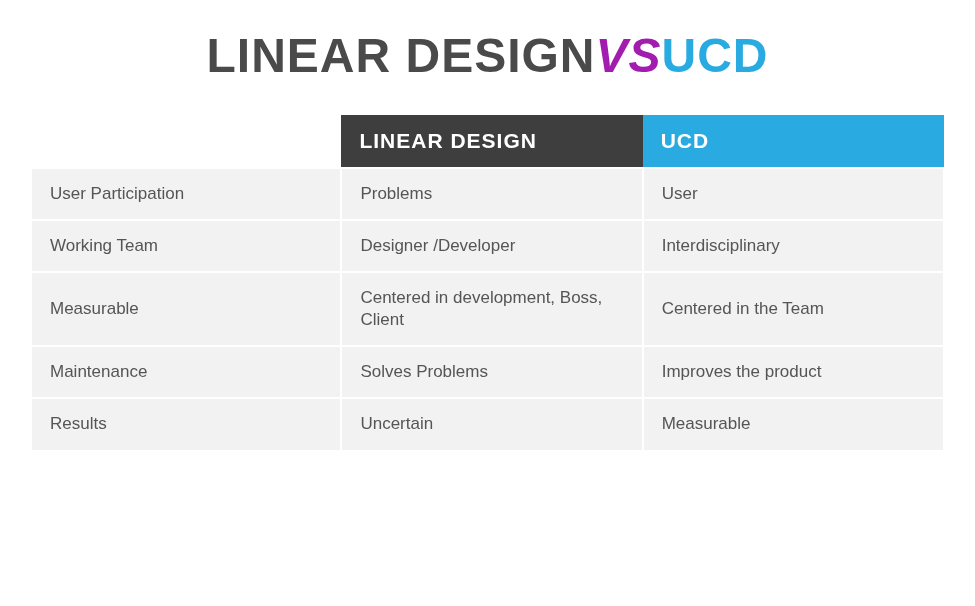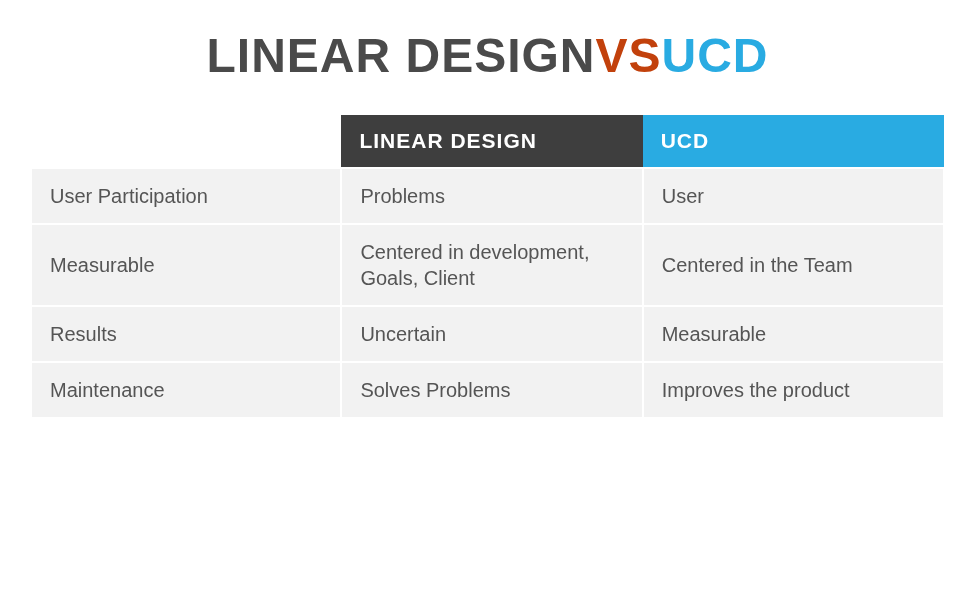--- a/index.html
+++ b/index.html
@@ -21,21 +21,21 @@
     }
     .title-wrap .t {
       font-family: "Arial Narrow", "Helvetica Neue Condensed", "Helvetica Neue", Arial, sans-serif;
       font-stretch: condensed;
       font-weight: 700;
       font-size: 48px;
       letter-spacing: 1px;
       text-transform: uppercase;
     }
     .t-dark { color: #4a4a4a; }
-    .t-light { color: #c2410c; }
+    .t-light { color: #a21caf; font-style: italic; }
     .t-blue { color: #29abe2; }
     table {
       border-collapse: collapse;
       width: 100%;
       table-layout: fixed;
     }
     col.c-label { width: 34%; }
     col.c-col1 { width: 33%; }
     col.c-col2 { width: 33%; }
     th, td {
@@ -65,21 +65,21 @@
       font-weight: 700;
       font-size: 21px;
       letter-spacing: 1px;
       padding: 14px 18px;
       text-transform: uppercase;
     }
     tbody td {
       background: #f2f2f2;
       border: 2px solid #ffffff;
       color: #555555;
-      font-size: 20px;
+      font-size: 17px;
       padding: 14px 18px;
       line-height: 1.3;
     }
   </style>
 </head>
 <body>
 
 <div class="title-wrap">
   <span class="t t-dark">LINEAR DESIGN</span><span class="t t-light">VS</span><span class="t t-blue">UCD</span>
 </div>
@@ -97,28 +97,33 @@
       <th class="header-col2">UCD</th>
     </tr>
   </thead>
   <tbody>
     <tr>
       <td>User Participation</td>
       <td>Problems</td>
       <td>User</td>
     </tr>
     <tr>
+      <td>Working Team</td>
+      <td>Designer /Developer</td>
+      <td> Interdisciplinary</td>
+    </tr>
+    <tr>
       <td>Measurable</td>
-      <td>Centered in development, Goals, Client</td>
+      <td>Centered in development, Boss, Client</td>
       <td>Centered in the Team</td>
+    </tr>
+    <tr>
+      <td>Maintenance</td>
+      <td>Solves Problems</td>
+      <td>Improves the product</td>
     </tr>
     <tr>
       <td>Results</td>
       <td>Uncertain</td>
       <td>Measurable</td>
     </tr>
-    <tr>
-      <td>Maintenance</td>
-      <td>Solves Problems</td>
-      <td>Improves the product</td>
-    </tr>
   </tbody>
 </table>
 
 </body></html>

